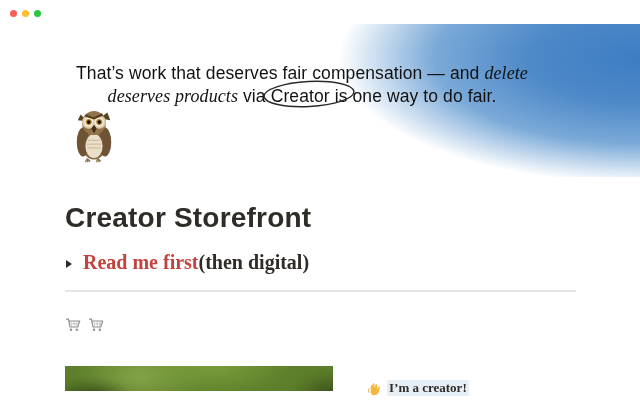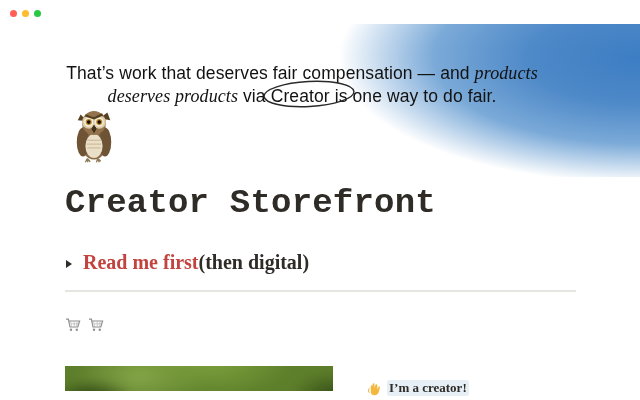--- a/index.html
+++ b/index.html
@@ -31,23 +31,23 @@
     position:absolute;top:40px;left:0;width:604px;text-align:center;
     font-size:17.5px;line-height:23px;color:#121212;letter-spacing:.1px;
   }
   .ser-it{font-family:"Liberation Serif",serif;font-style:italic;font-size:18px;}
   .circled{position:relative;display:inline-block;}
   .circled svg{position:absolute;left:-10px;top:-7px;pointer-events:none;}
   .owl{position:absolute;left:72px;top:85px;}
 
   
   .page-title{
-    position:absolute;left:65px;top:184px;margin:0;
-    font-family:Liberation Mono, monospace;font-weight:bold;
-    font-size:34px;color:#2f2c27;letter-spacing:.2px;
+    position:absolute;left:65px;top:202px;margin:0;
+    font-family:Liberation Sans, sans-serif;font-weight:bold;
+    font-size:28px;color:#2f2c27;letter-spacing:.2px;
   }
   .toggle-row{
     position:absolute;left:66px;top:251px;display:flex;align-items:center;
     font-family:"Liberation Serif",serif;font-weight:bold;font-size:20px;color:#2f2c27;
     cursor:pointer;
   }
   .tri{width:0;height:0;border-left:6px solid #2f2c27;
     border-top:4px solid transparent;border-bottom:4px solid transparent;
     margin-right:11px;margin-top:2px;}
   .toggle-red{color:#c3443e;text-align:center;}
@@ -83,21 +83,21 @@
   <div class="light red"></div>
   <div class="light yellow"></div>
   <div class="light green"></div>
 </div>
 
 <div class="hero">
   <div class="sky"></div>
 
 
   <div class="hero-para">
-    <span>That’s work that deserves fair compensation — and </span><span class="ser-it">products</span><br>
+    <span>That’s work that deserves fair compensation — and </span><span class="ser-it">delete</span><br>
     <span class="ser-it">deserves products</span><span> via </span><span class="circled"><span>Creator</span><svg width="96" height="32" viewBox="0 0 96 32">
           <ellipse cx="48" cy="16" rx="45" ry="12.5" fill="none" stroke="#2a2a2a" stroke-width="1.4" transform="rotate(-3 48 16)"></ellipse>
         </svg></span><span> is one way to do fair.</span>
   </div>
 
   <svg class="owl" width="44" height="57" viewBox="0 0 46 58">
     <path d="M9 7 L16 14 L6 13 Z" fill="#55401f"></path>
     <path d="M37 5 L40 13 L29 11 Z" fill="#55401f"></path>
     <ellipse cx="23" cy="33" rx="15" ry="21" fill="#8a6b46"></ellipse>
     <ellipse cx="11.5" cy="36" rx="6.5" ry="15" fill="#6f5335"></ellipse>

